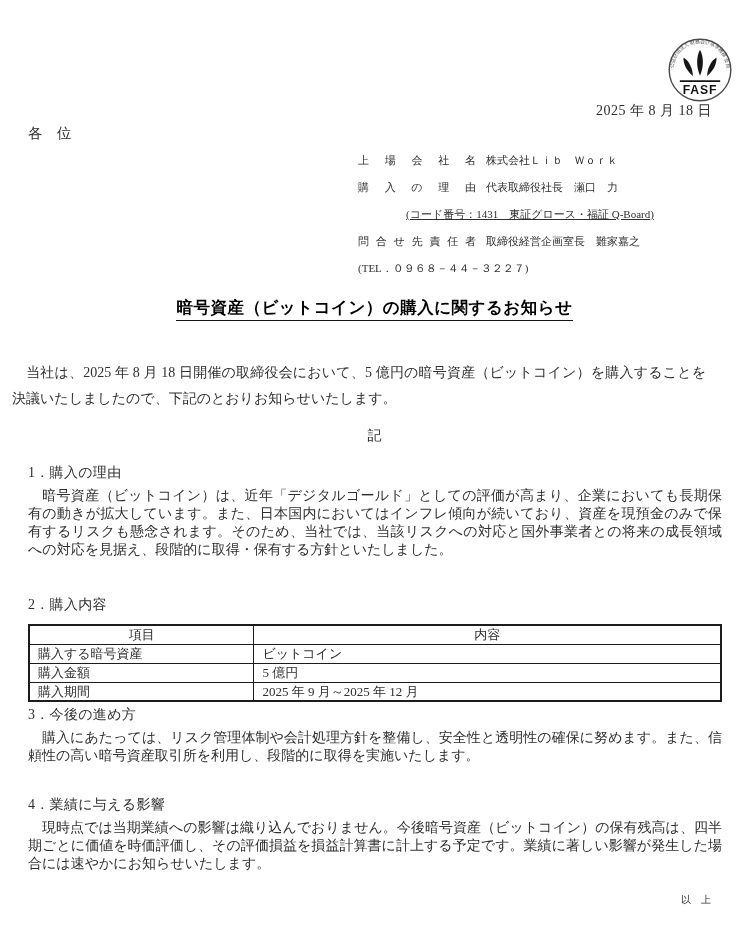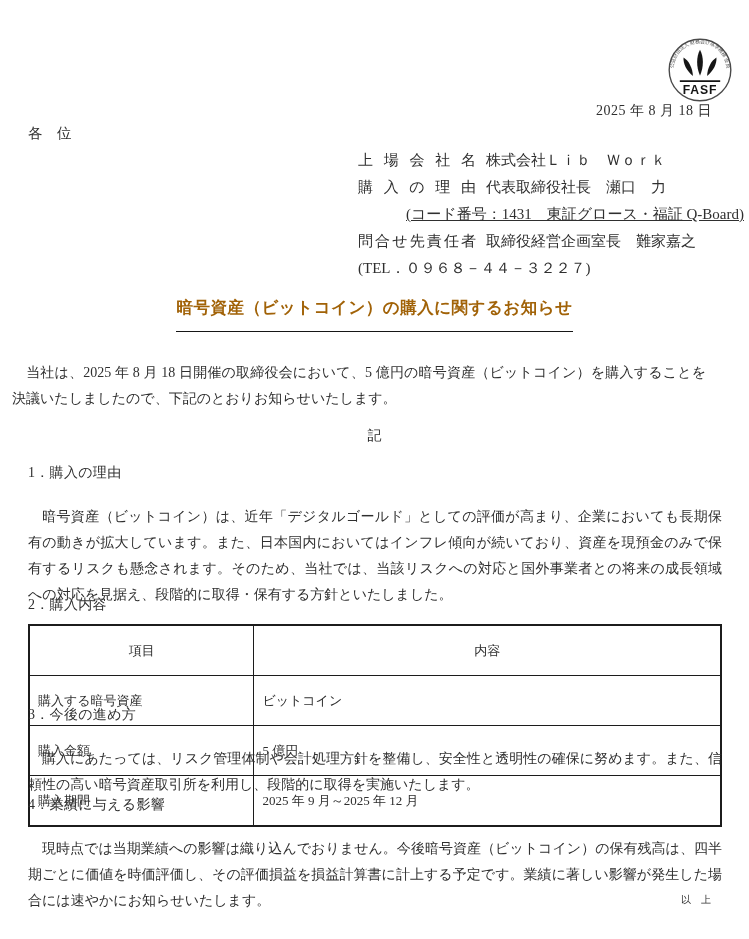--- a/index.html
+++ b/index.html
@@ -16,63 +16,63 @@
   .date-line {
     position:absolute; top:102px; right:37px;
     font-size:14px; letter-spacing:0.5px;
   }
   .salutation {
     position:absolute; top:124px; left:28px;
     font-size:14.5px;
   }
   .sender-block {
     position:absolute; top:147px; left:358px; width:370px;
-    font-size:15px; line-height:27px;
+    font-size:11px; line-height:27px;
   }
   .co-line { white-space:nowrap; }
   .co-label {
     display:inline-block; width:118px;
     text-align:justify; text-align-last:justify;
     margin-right:10px;
   }
   .co-indent { padding-left:48px;text-decoration:underline; }
   .doc-title {
     position:absolute; top:297px; left:0; width:100%;
     text-align:center;
   }
   .doc-title span {
-    font-size:16.5px; font-weight:bold; color:#a16207;
-    border-bottom:1.6px solid #161616; padding-bottom:14px;
+    font-size:16.5px; font-weight:bold; color:#000000;
+    border-bottom:1.6px solid #161616; padding-bottom:3px;
     letter-spacing:0.5px;
   }
   .lead {
     position:absolute; top:360px; left:12px; width:694px;
     font-size:14px; line-height:26px; text-align:justify;
   }
   .record-mark {
     position:absolute; top:427px; left:0; width:100%;
     text-align:center; font-size:14px;
   }
   .section { position:absolute; left:28px; width:694px; font-size:14px; }
   .section-1 { top:460px; }
   .section-2 { top:592px; }
   .section-3 { top:702px; }
   .section-4 { top:792px; }
   .section-heading { line-height:26px; letter-spacing:0.3px; }
-  .section-body { line-height:26px; text-align:justify; margin-top:18px; }
+  .section-body { line-height:18px; text-align:justify; margin-top:1px; }
   .purchase-table {
     width:100%; border-collapse:collapse; margin-top:6px;
     border:2px solid #1c1c1c;
     font-size:13px;
   }
   .purchase-table th, .purchase-table td {
     border:1px solid #1c1c1c;
     height:19px; line-height:17px;
     font-weight:normal;
-    padding:16px 8px;
+    padding:0 8px;
   }
   .purchase-table th { text-align:center; }
   .purchase-table td { text-align:left; }
   .col-item { width:32.5%; }
   .closing {
     position:absolute; top:893px; right:38px;
     font-size:10px;
   }
   .logo-ring-text { font-size:4.6px; fill:#4a4a4a; font-family:"Liberation Sans","DejaVu Sans",sans-serif; }
   .logo-fasf-text {

